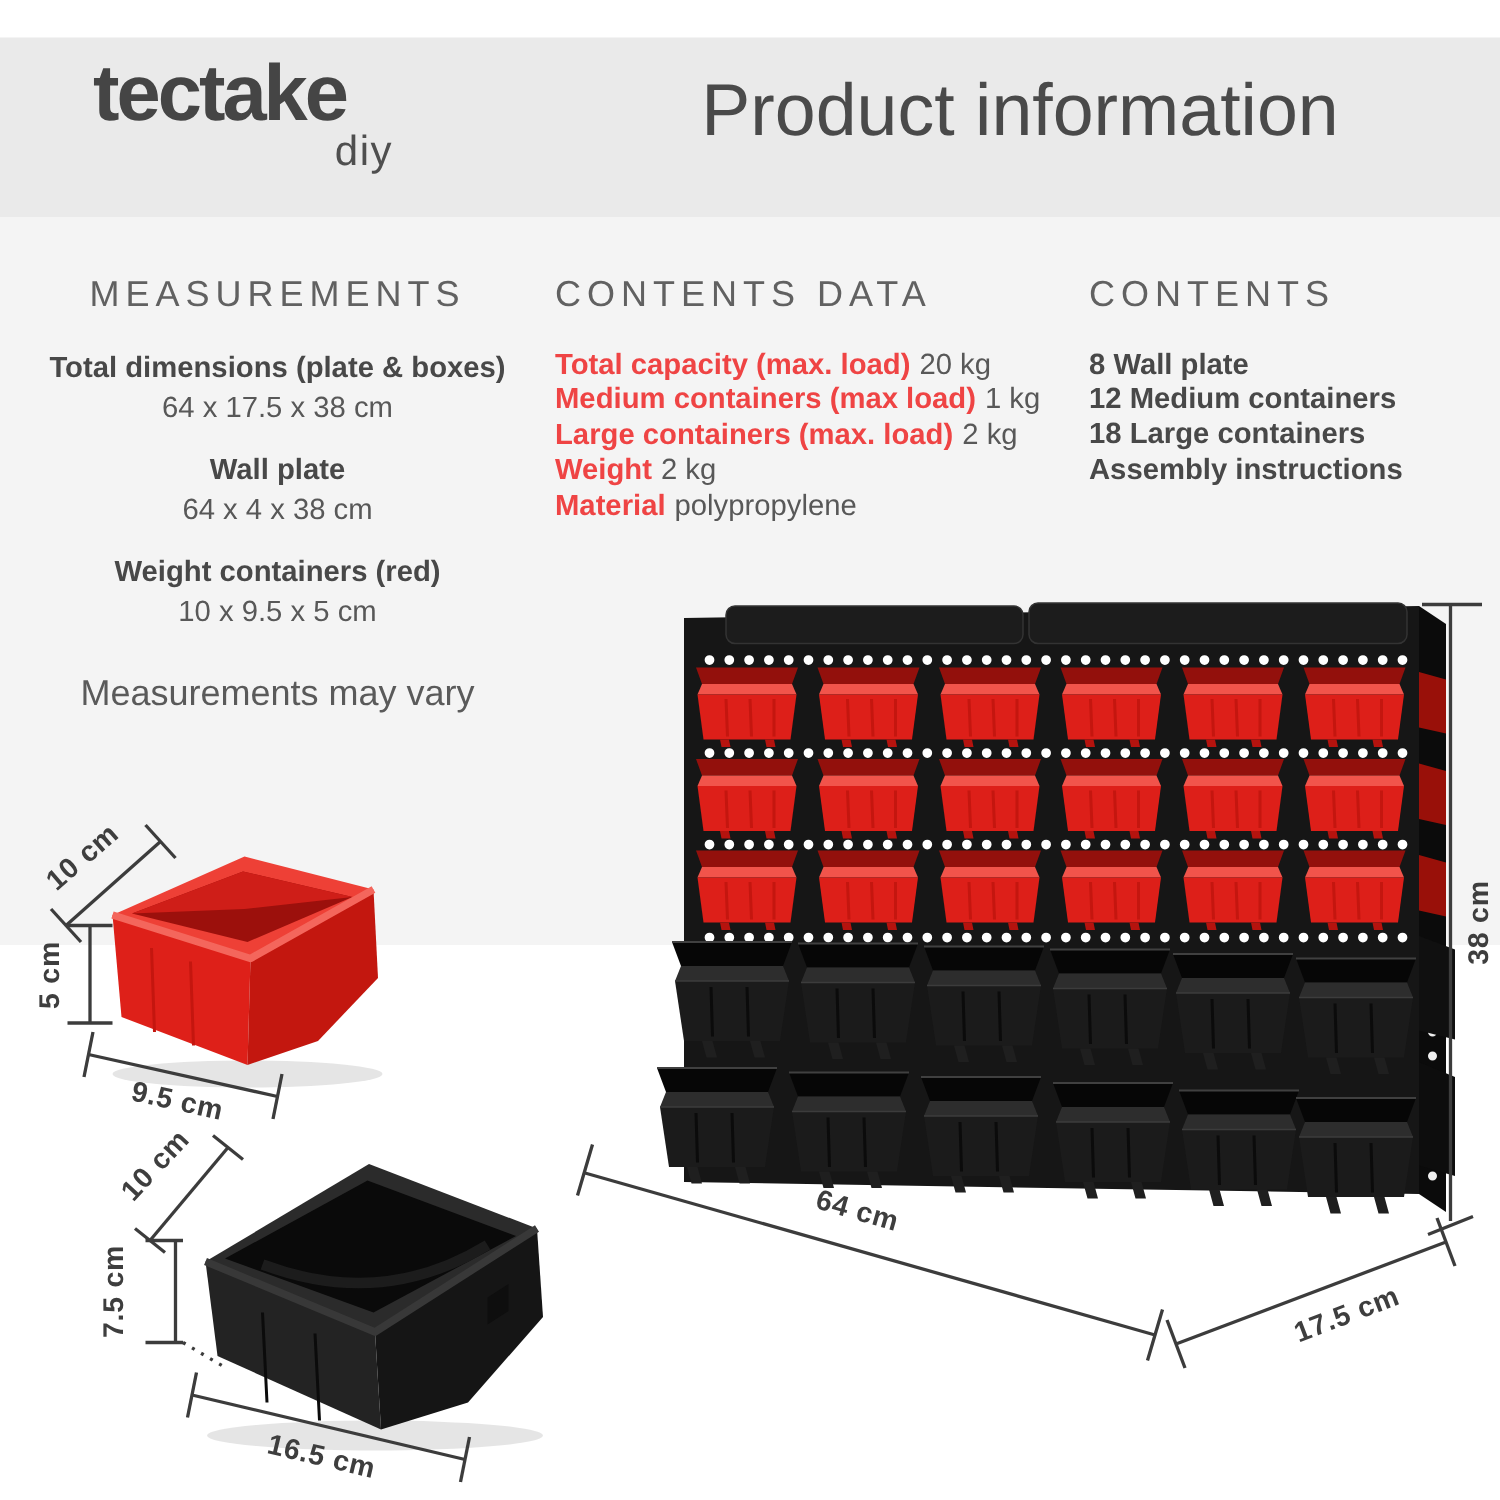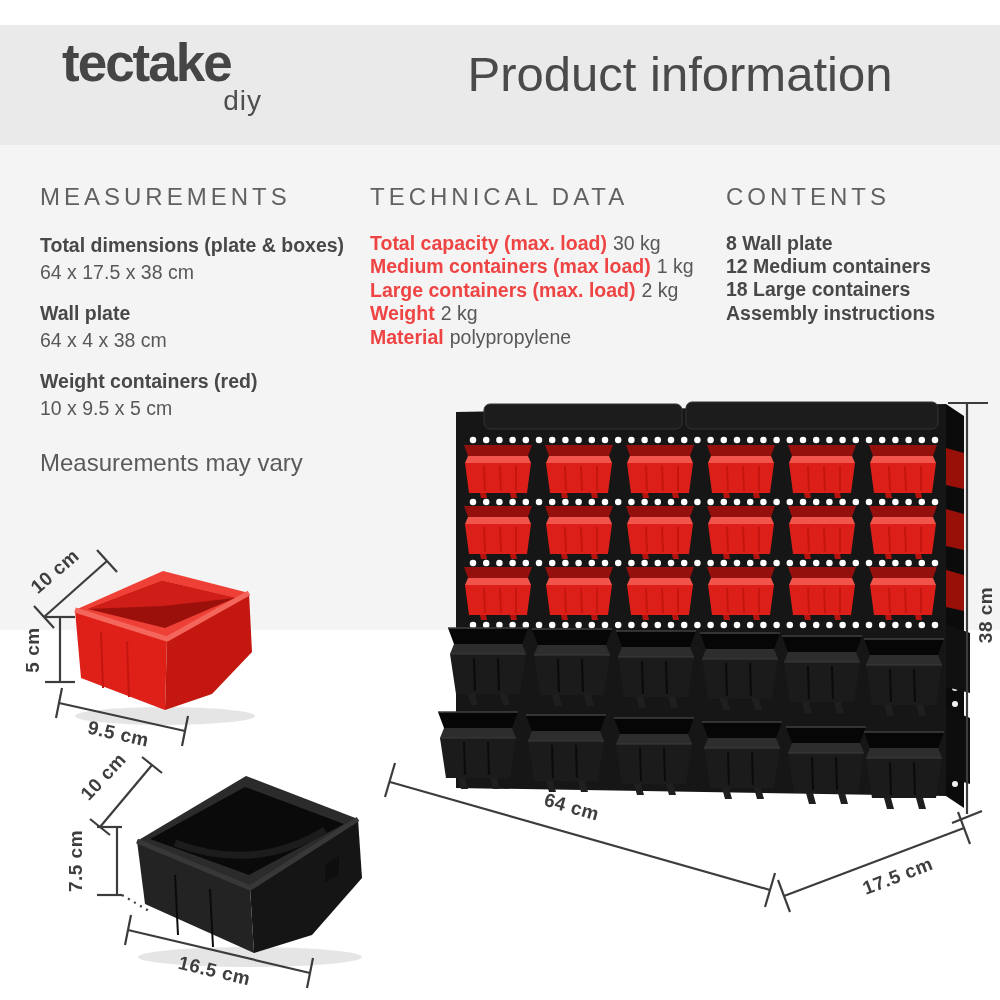--- a/index.html
+++ b/index.html
@@ -9,21 +9,21 @@
   .band-mid{position:absolute;left:0;top:145px;width:1000px;height:485px;background:#f4f4f4;}
 
   .logo{position:absolute;left:62px;top:36px;width:200px;}
   .logo-main{font-size:53px;font-weight:700;color:#454545;letter-spacing:-2px;line-height:1.0;}
   .logo-sub{font-size:28px;font-weight:400;color:#4f4f4f;text-align:right;line-height:1.0;margin-top:-2px;letter-spacing:1px;}
 
   .title{position:absolute;left:372px;top:46px;width:616px;margin:0;text-align:center;
          font-size:49px;font-weight:400;color:#4a4a4a;letter-spacing:0px;}
 
   .col{position:absolute;top:183px;}
-  .col1{left:40px;width:330px;}
+  .col1{left:20px;width:330px;text-align:center;}
   .col2{left:370px;width:345px;}
   .col3{left:726px;width:270px;}
   .col h2{margin:0 0 21px 0;font-size:24px;font-weight:400;color:#616161;letter-spacing:4px;line-height:28px;}
   .m-item{margin-bottom:14px;}
   .m-label{font-size:19.5px;font-weight:700;color:#484848;line-height:27px;}
   .m-value{font-size:19.5px;font-weight:400;color:#585858;line-height:27px;}
   .m-note{font-size:24px;font-weight:400;color:#5a5a5a;line-height:27px;margin-top:27px;}
   .t-line{font-size:19.5px;line-height:23.4px;color:#585858;white-space:nowrap;}
   .t-label{font-weight:700;color:#ef4444;margin-right:6px;}
   .c-line{font-size:19.5px;line-height:23.2px;font-weight:700;color:#484848;}
@@ -66,22 +66,22 @@
       <div class="m-value">64 x 4 x 38 cm</div>
     </div>
     <div class="m-item">
       <div class="m-label">Weight containers (red)</div>
       <div class="m-value">10 x 9.5 x 5 cm</div>
     </div>
     <div class="m-note">Measurements may vary</div>
   </section>
 
   <section class="col col2">
-    <h2>TECHNICAL DATA</h2>
-    <div class="t-line"><span class="t-label">Total capacity (max. load)</span><span class="t-value">30 kg</span></div>
+    <h2>CONTENTS DATA</h2>
+    <div class="t-line"><span class="t-label">Total capacity (max. load)</span><span class="t-value">20 kg</span></div>
     <div class="t-line"><span class="t-label">Medium containers (max load)</span><span class="t-value">1 kg</span></div>
     <div class="t-line"><span class="t-label">Large containers (max. load)</span><span class="t-value">2 kg</span></div>
     <div class="t-line"><span class="t-label">Weight</span><span class="t-value">2 kg</span></div>
     <div class="t-line"><span class="t-label">Material</span><span class="t-value">polypropylene</span></div>
   </section>
 
   <section class="col col3">
     <h2>CONTENTS</h2>
     <div class="c-line">8 Wall plate</div>
     <div class="c-line">12 Medium containers</div>

